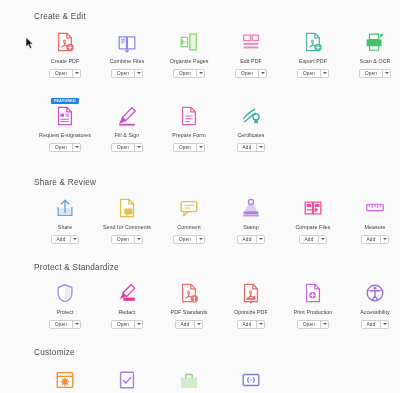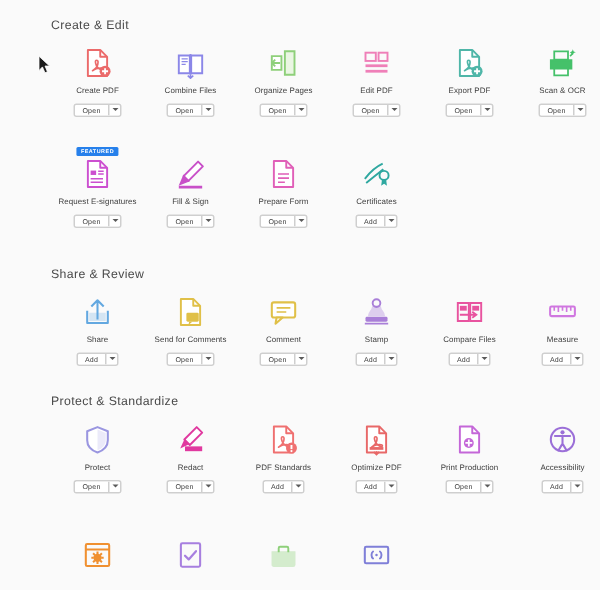--- a/index.html
+++ b/index.html
@@ -507,20 +507,21 @@
           <div class="btn-group">
             <div class="btn-main">Add</div>
             <div class="btn-caret">
               <span class="caret"></span>
             </div>
           </div>
         </div>
       </div>
     </div>
     <div class="section" id="sec-4">
+      <div class="section-title">Customize</div>
       <div class="tool-row">
         <div class="tool">
           <div class="icon-wrap">
             <svg width="22" height="22" viewBox="0 0 24 24">
               <rect x="3.5" y="4" width="17" height="16" rx="1" fill="none" stroke="#f09030" stroke-width="1.5"></rect>
               <path d="M3.5 8 h17" stroke="#f09030" stroke-width="1.4"></path>
               <circle cx="12" cy="14" r="3" fill="#f09030"></circle>
               <path d="M12 9.5 v1.8 M12 16.7 v1.8 M7.5 14 h1.8 M14.7 14 h1.8 M8.8 10.8 l1.3 1.3 M13.9 15.9 l1.3 1.3 M15.2 10.8 l-1.3 1.3 M10.1 15.9 l-1.3 1.3" stroke="#f09030" stroke-width="1.5"></path>
             </svg>
           </div>

